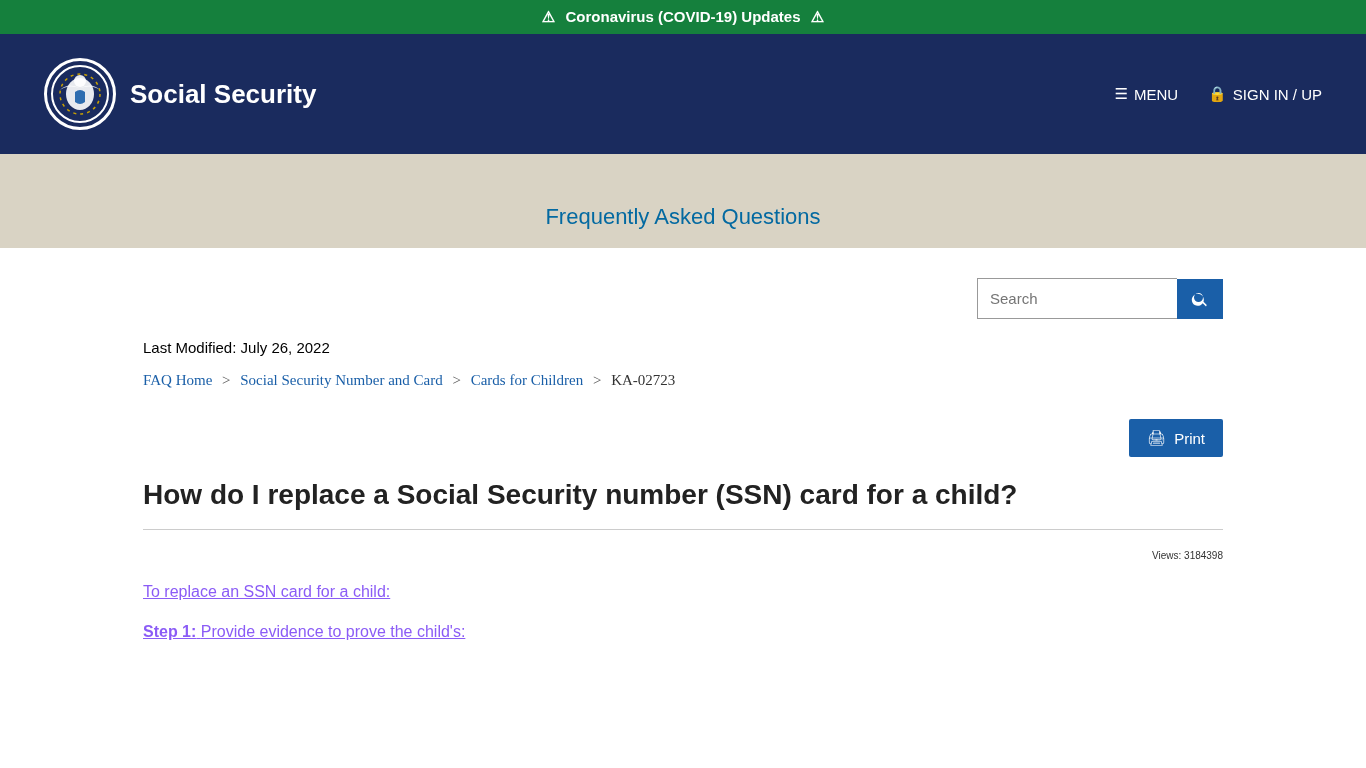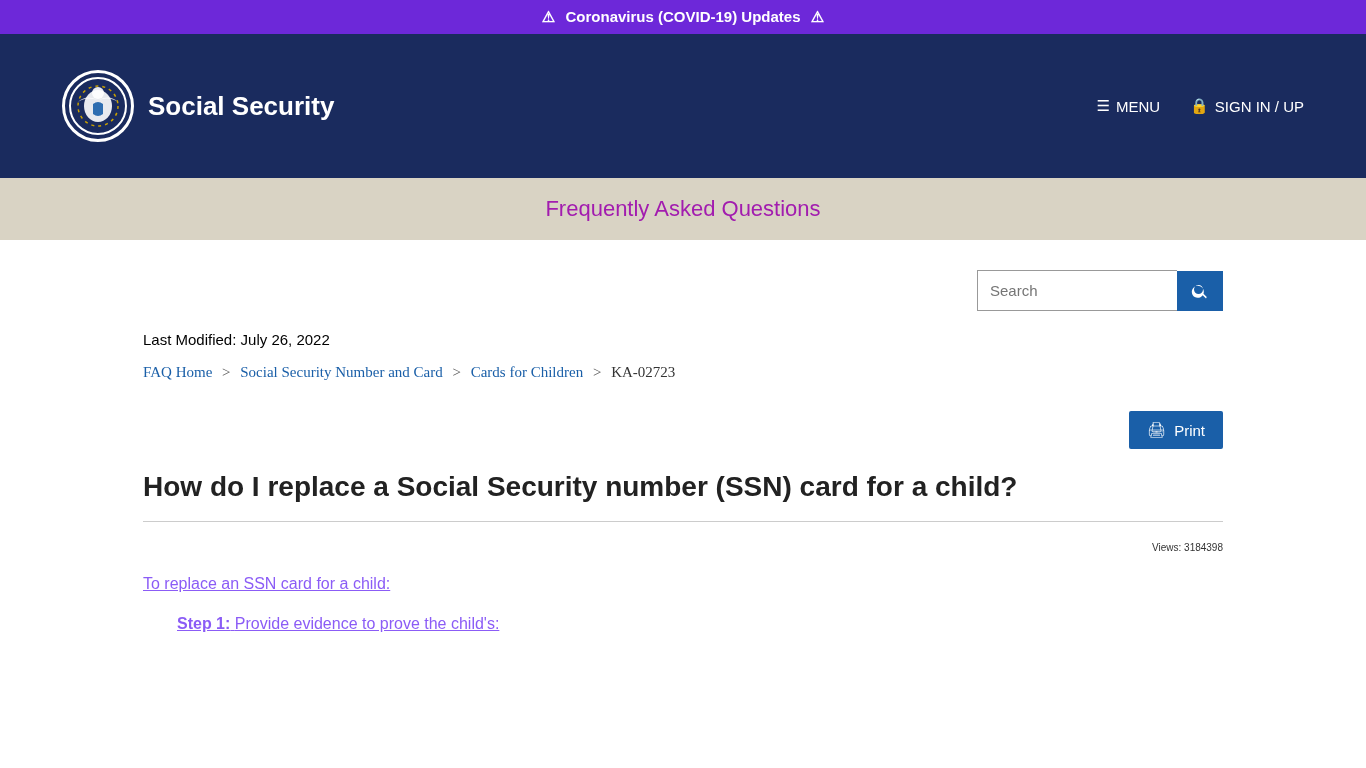--- a/index.html
+++ b/index.html
@@ -10,41 +10,41 @@
 
     body {
       font-family: Arial, sans-serif;
       font-size: 16px;
       color: #333;
       background: #fff;
     }
 
     
     .alert-banner {
-      background-color: #6d28d9;
+      background-color: #15803d;
       color: #fff;
       text-align: center;
       padding: 8px 20px;
       font-size: 15px;
       font-weight: bold;
     }
 
     .alert-banner .warning-icon {
       margin: 0 6px;
     }
 
     
     .site-header {
       background-color: #1a2b5e;
       color: #fff;
-      padding: 0 62px;
+      padding: 0 44px;
       display: flex;
       align-items: center;
       justify-content: space-between;
-      height: 144px;
+      height: 120px;
     }
 
     .logo-area {
       display: flex;
       align-items: center;
       gap: 14px;
     }
 
     .logo-circle {
       width: 72px;
@@ -87,21 +87,22 @@
     
     .page-subtitle-bar {
       background-color: #d9d3c4;
       text-align: center;
       padding: 18px;
     }
 
     .page-subtitle-bar h2 {
       font-size: 22px;
       font-weight: normal;
-      color: #a21caf;
+      color: #0369a1;
+      margin-top: 32px;
     }
 
     
     .main-content {
       max-width: 1160px;
       margin: 0 auto;
       padding: 30px 40px 50px 40px;
     }
 
     
@@ -238,21 +239,20 @@
       margin-left: 30px;
       margin-bottom: 14px;
     }
 
     .article-body li {
       margin-bottom: 6px;
     }
 
     .article-body .step-bold {
       font-weight: bold;
-      margin-left: 34px;
     }
   </style>
 </head>
 <body>
 
 <div class="alert-banner">
   <span class="warning-icon">⚠</span>
   <span>Coronavirus (COVID-19) Updates</span>
   <span class="warning-icon">⚠</span>
 </div>

